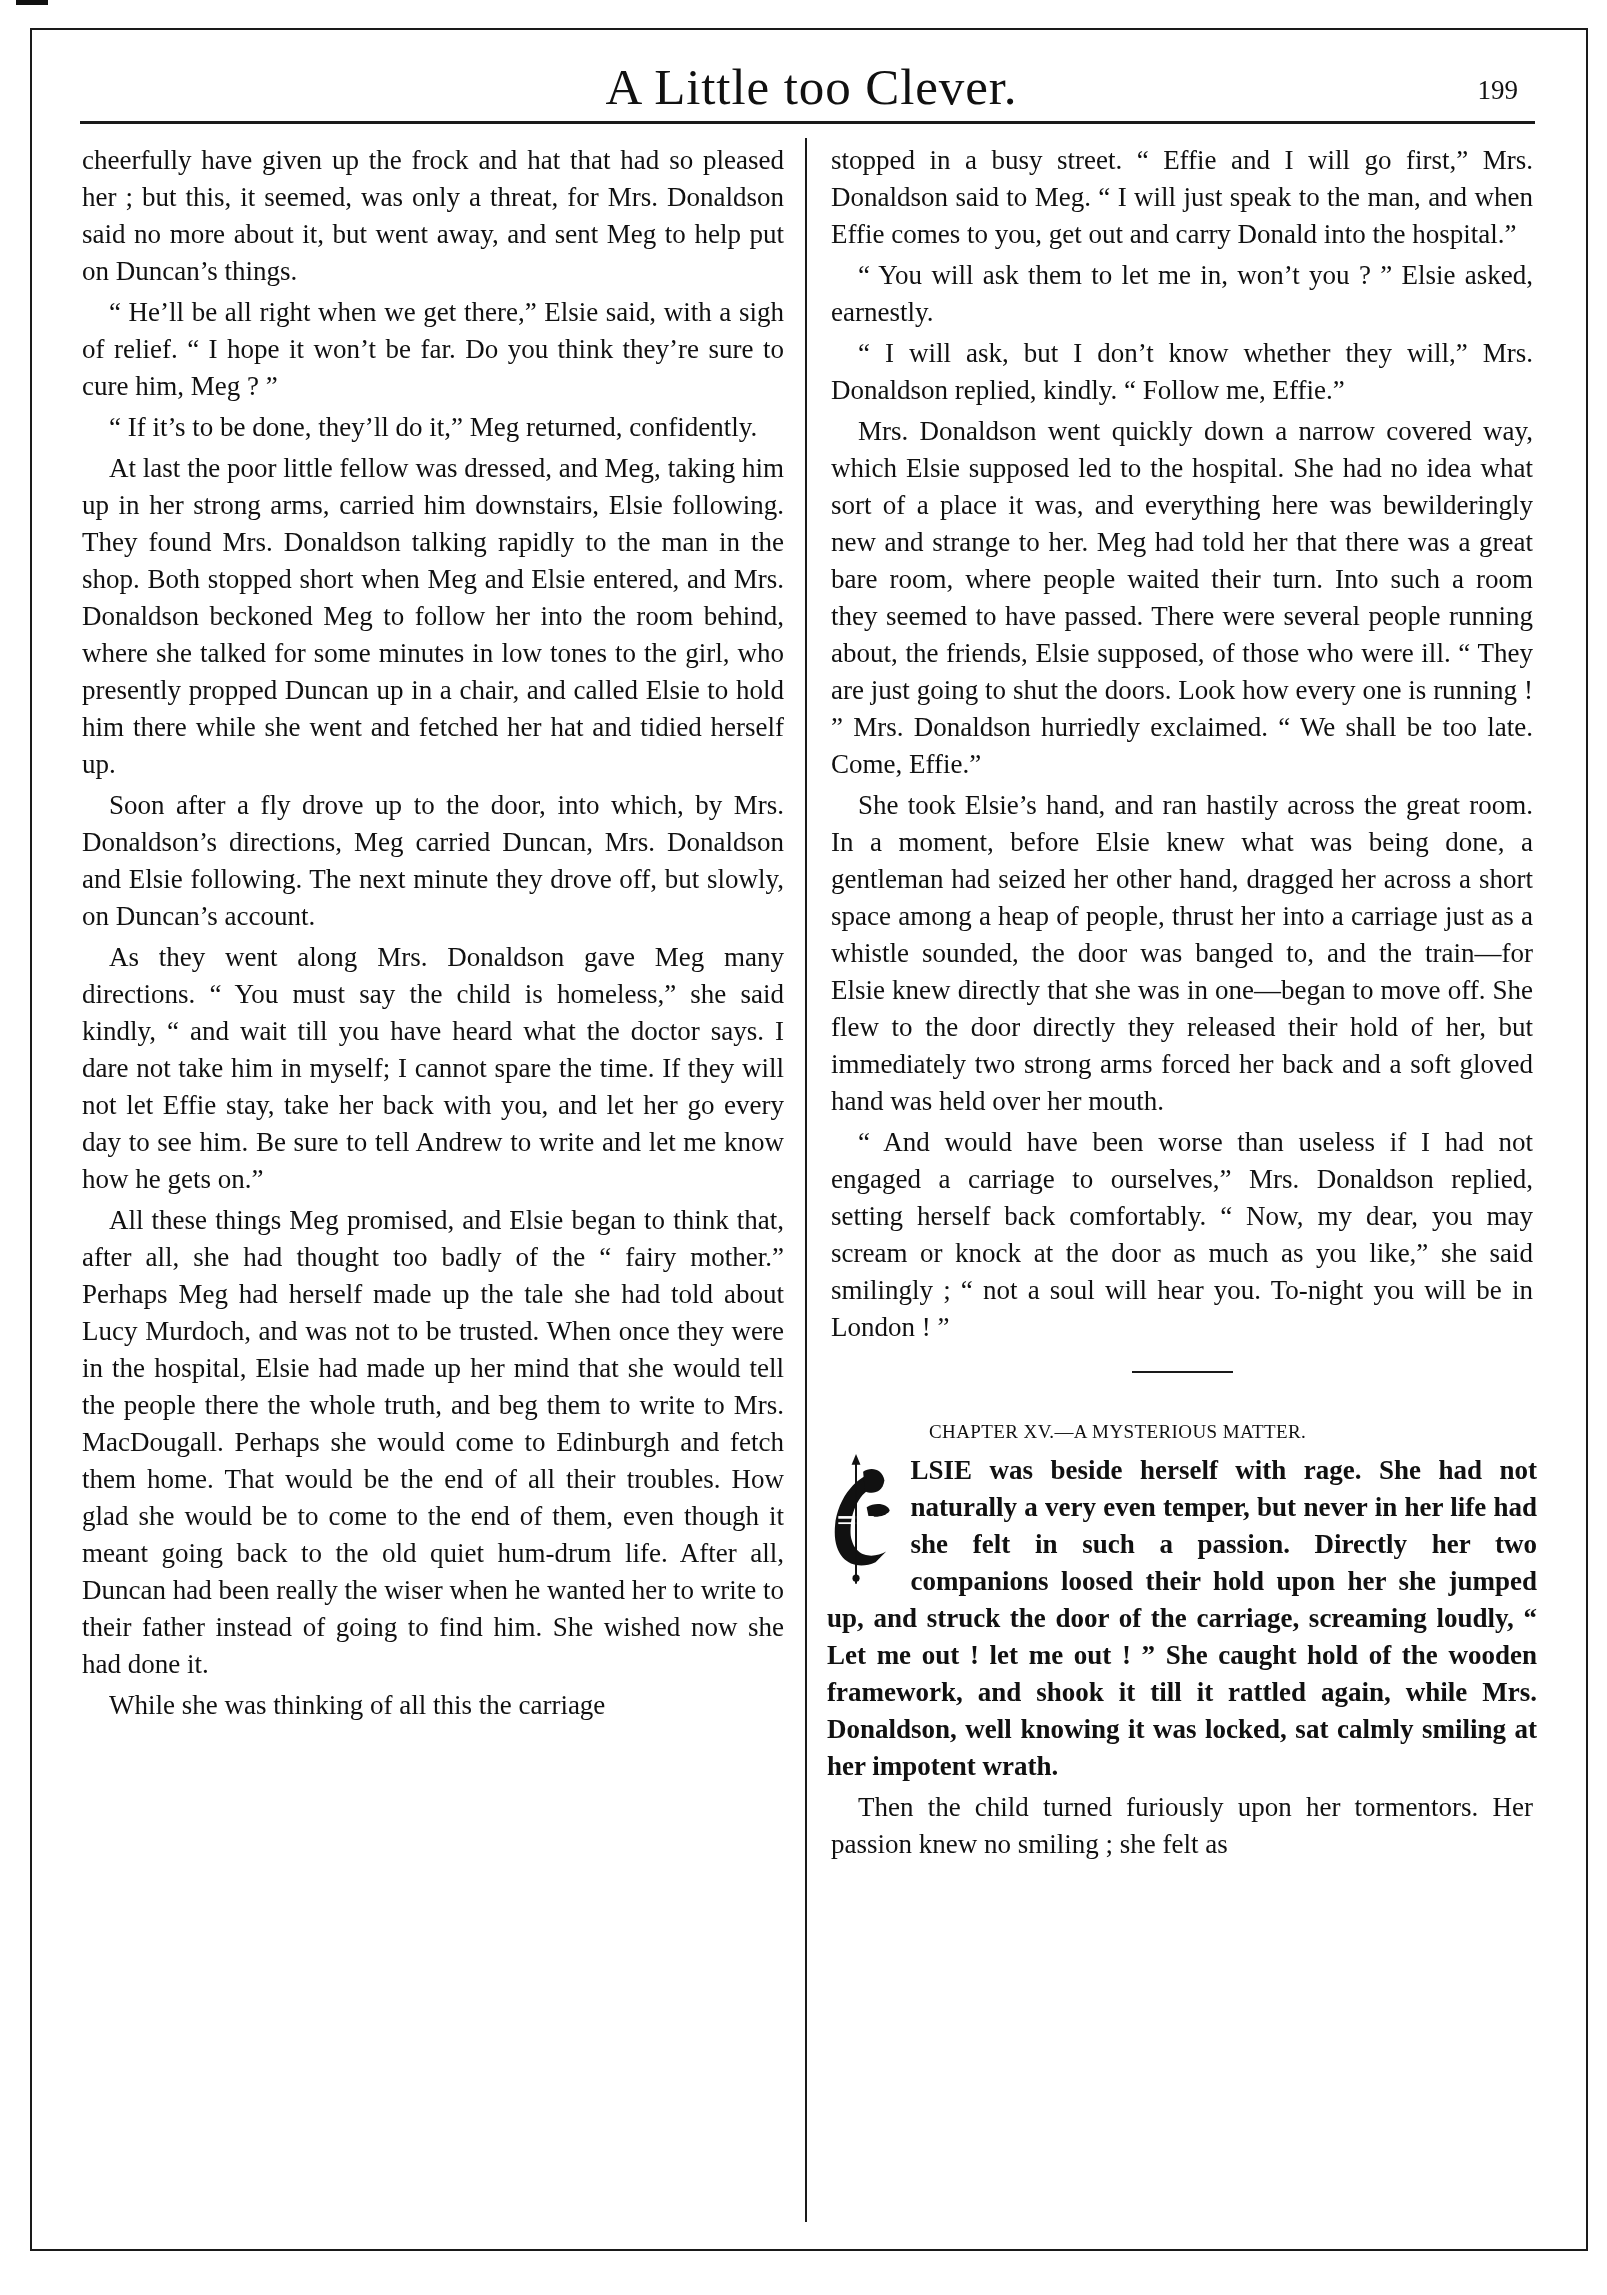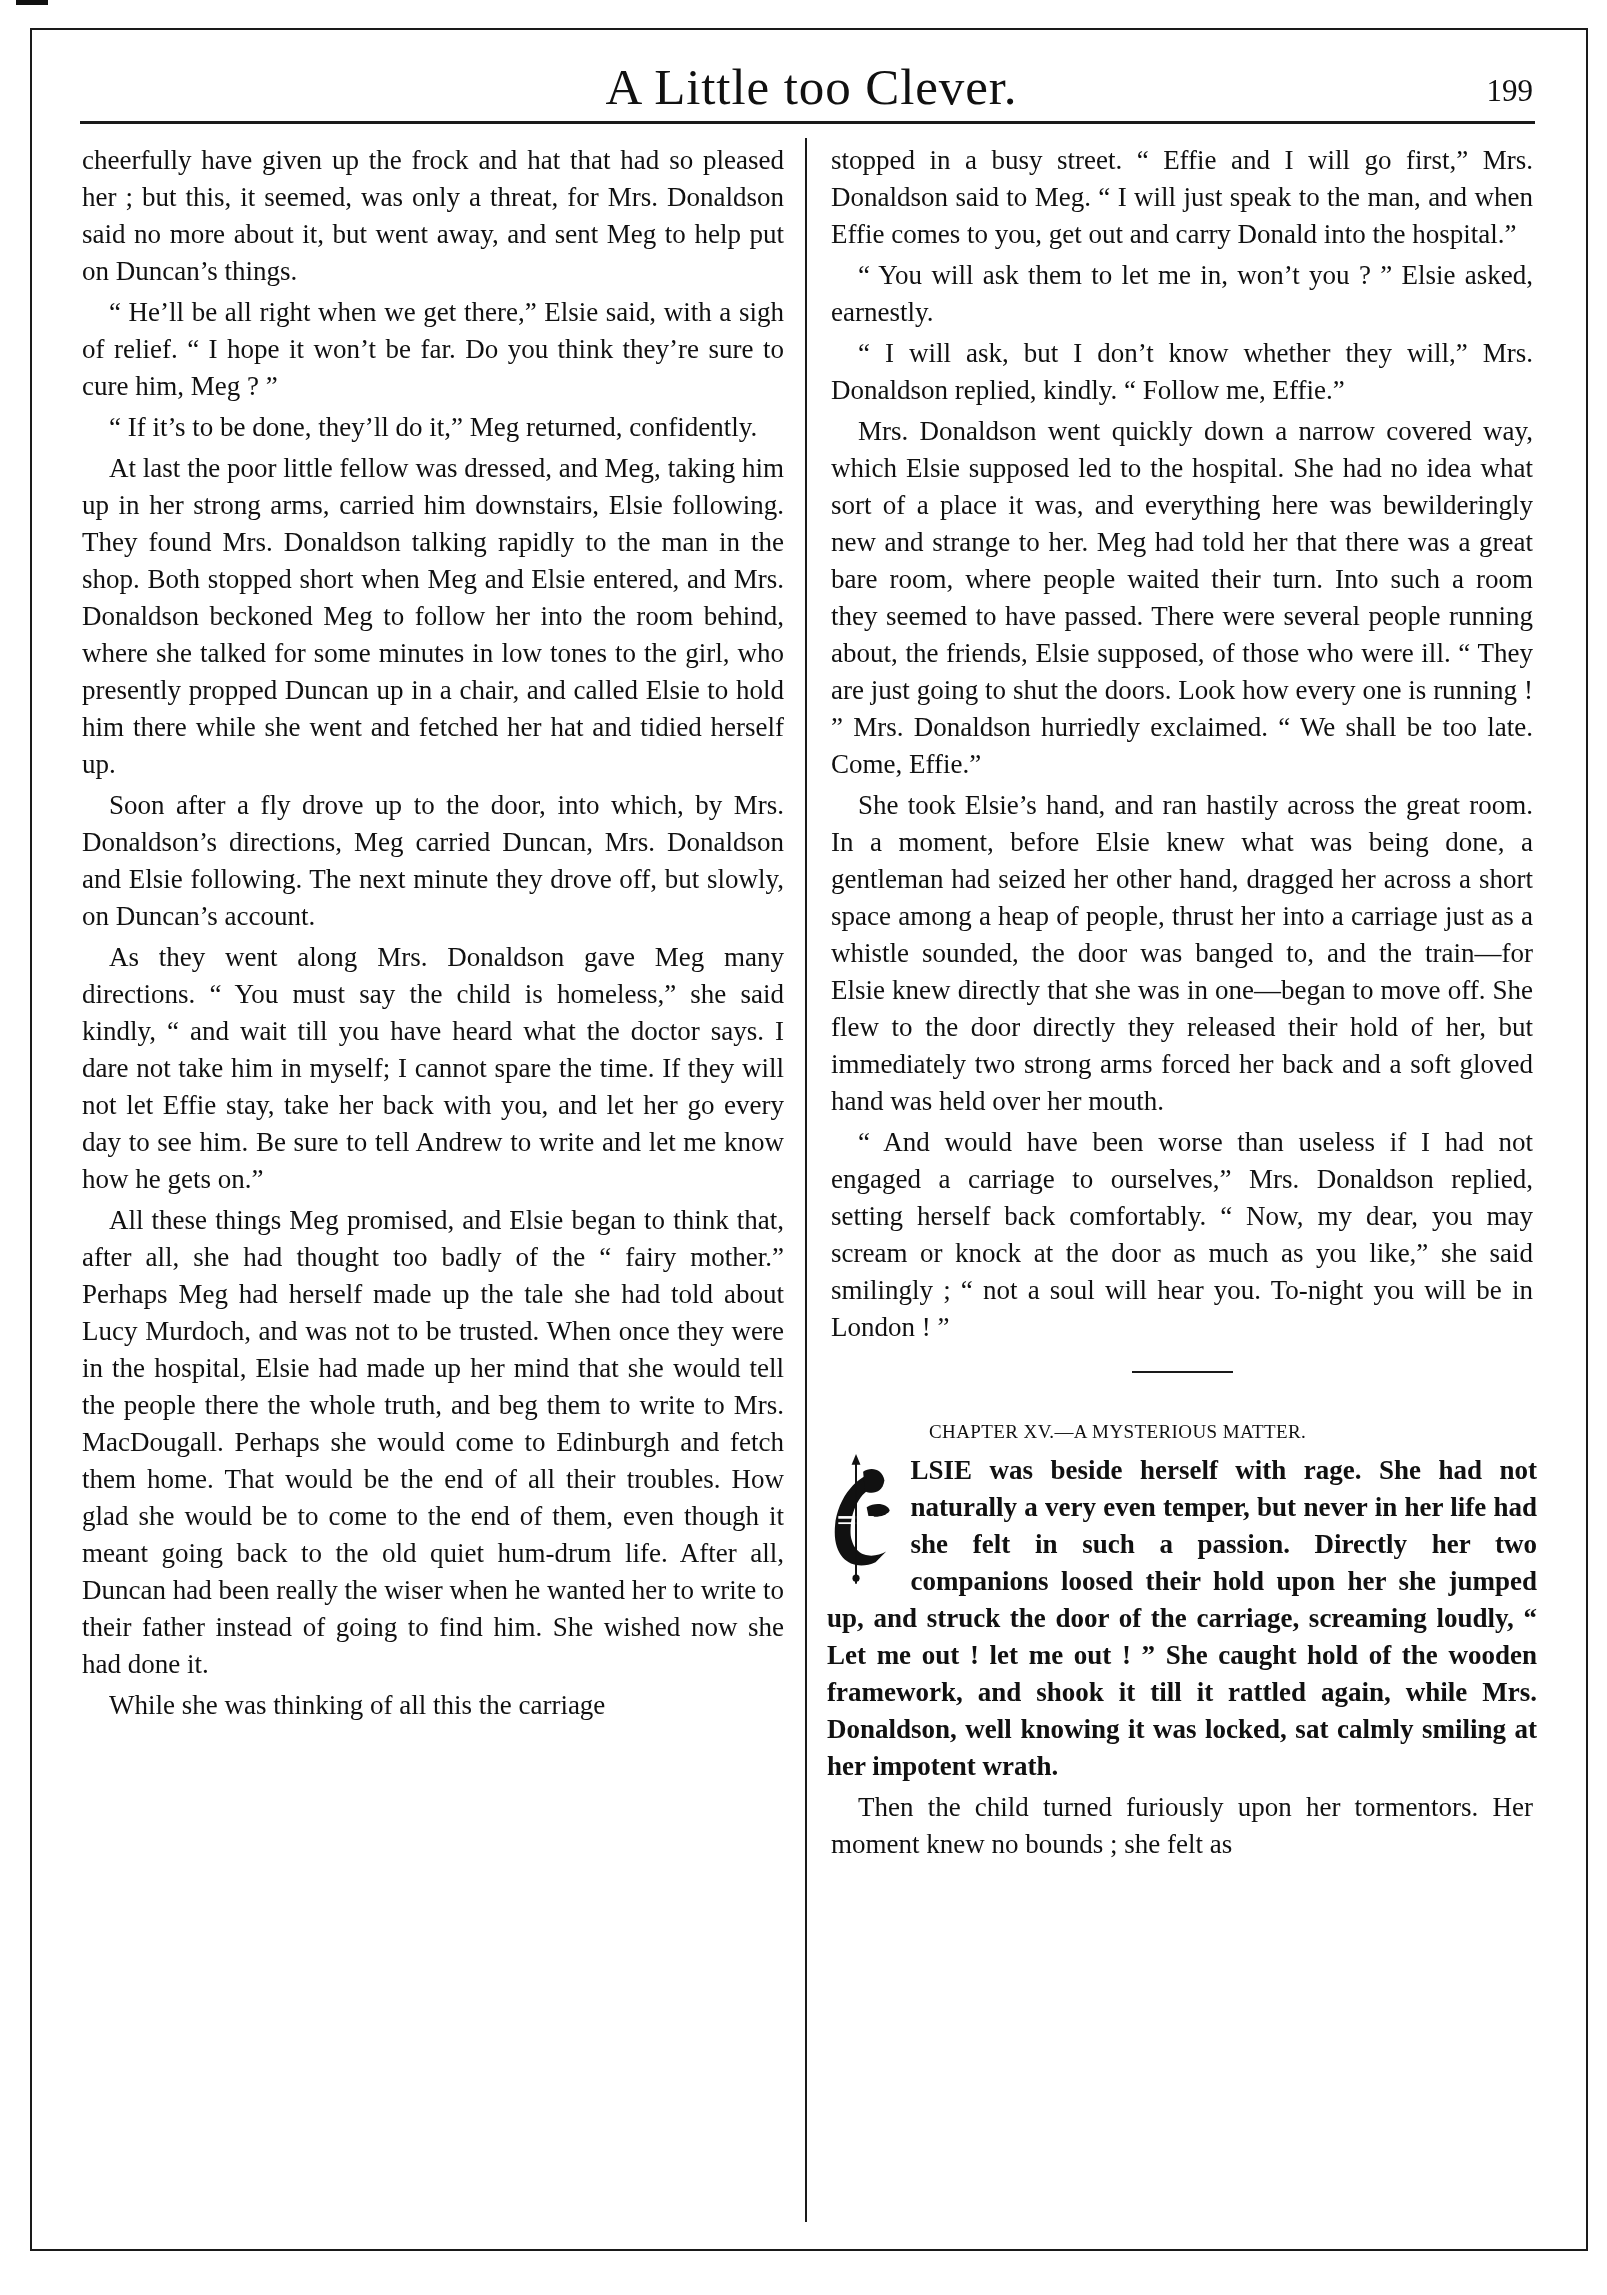--- a/index.html
+++ b/index.html
@@ -1,21 +1,21 @@
 <!DOCTYPE html>
 <html style="font-size:14px"><head>
 <meta charset="utf-8">
 <style>
   html, body { margin: 0; padding: 0; background: #ffffff; }
   body { width: 1607px; height: 2295px; position: relative; overflow: hidden; font-family: "Liberation Serif", "DejaVu Serif", serif; color: #111; }
   .corner-mark { position: absolute; left: 16px; top: 0; width: 32px; height: 5.3px; background: #111; }
   .frame { position: absolute; left: 30px; top: 28px; width: 1558px; height: 2223px; border: 2.7px solid #1a1a1a; box-sizing: border-box; }
   .header { position: absolute; left: 80px; top: 53px; width: 1455px; height: 69px; }
   .running-title { position: absolute; left: 8px; right: 0; top: 0; text-align: center; font-size: 51px; letter-spacing: 0.9px; line-height: 69px; }
-  .page-number { position: absolute; right: 2px; top: 0; font-size: 31px; line-height: 75px; }
+  .page-number { position: absolute; right: 17px; top: 0; font-size: 27px; line-height: 75px; }
   .header-rule { position: absolute; left: 80px; top: 121px; width: 1455px; height: 2.7px; background: #1a1a1a; }
   .col { position: absolute; top: 138px; width: 710px; font-size: 27px; line-height: 37px; text-align: justify; }
   .col-left { left: 78px; }
   .col-right { left: 827px; }
   .col p { margin: 4px; text-indent: 27px; }
   .col p.noindent { text-indent: 0; }
   .col-divider { position: absolute; left: 805px; top: 138px; width: 1.8px; height: 2084px; background: #1a1a1a; }
   .section-rule { width: 101px; height: 1.8px; background: #1a1a1a; margin: 25px auto 43px auto; }
   .chapter-heading { font-size: 19px; letter-spacing: 0.4px; text-indent: 0; margin: 0 0 3.5px 0; padding-left: 71px; line-height: 32px; }
   .dropcap-wrap { position: relative; font-weight: bold; }
@@ -68,15 +68,15 @@
         <path d="M60 22 C 40 20, 12 50, 12 88 C 12 122, 36 132, 58 122 L 70 110 C 56 118, 34 118, 30 92 C 28 68, 40 40, 60 36 Z" fill="#111"></path>
         <path d="M44 20 C 52 14, 66 16, 68 30 C 66 44, 54 46, 46 42 Z" fill="#111"></path>
         <path d="M48 60 C 58 54, 72 56, 74 64 C 70 70, 60 72, 50 70 Z" fill="#111"></path>
         <rect x="16" y="70" width="40" height="3" fill="#fff"></rect>
         <rect x="16" y="77" width="40" height="2" fill="#fff"></rect>
         <line x1="36" y1="4" x2="36" y2="146" stroke="#111" stroke-width="2"></line>
       </svg>
     </span>
     <p class="noindent" style="margin:0;">LSIE was beside herself with rage. She had not naturally a very even temper, but never in her life had she felt in such a passion. Directly her two companions loosed their hold upon her she jumped up, and struck the door of the carriage, screaming loudly, “ Let me out ! let me out ! ” She caught hold of the wooden framework, and shook it till it rattled again, while Mrs. Donaldson, well knowing it was locked, sat calmly smiling at her impotent wrath.</p>
   </div>
-  <p>Then the child turned furiously upon her tormentors. Her moment knew no bounds ; she felt as</p>
+  <p>Then the child turned furiously upon her tormentors. Her passion knew no smiling ; she felt as</p>
 </div>
 
 
 </body></html>

